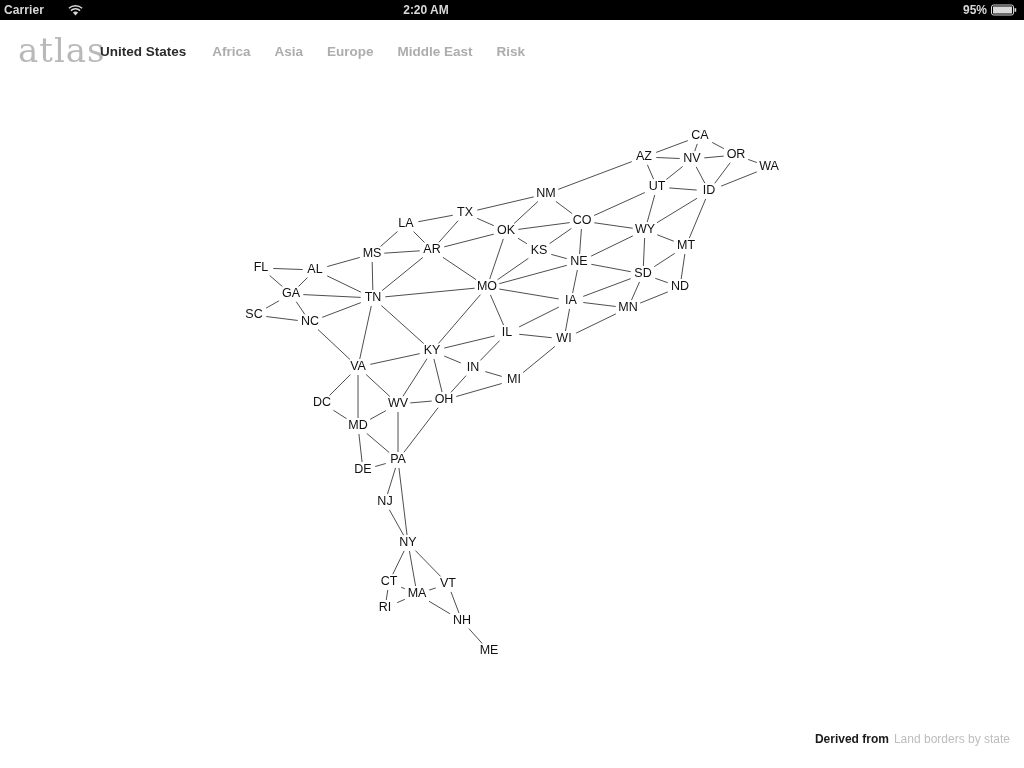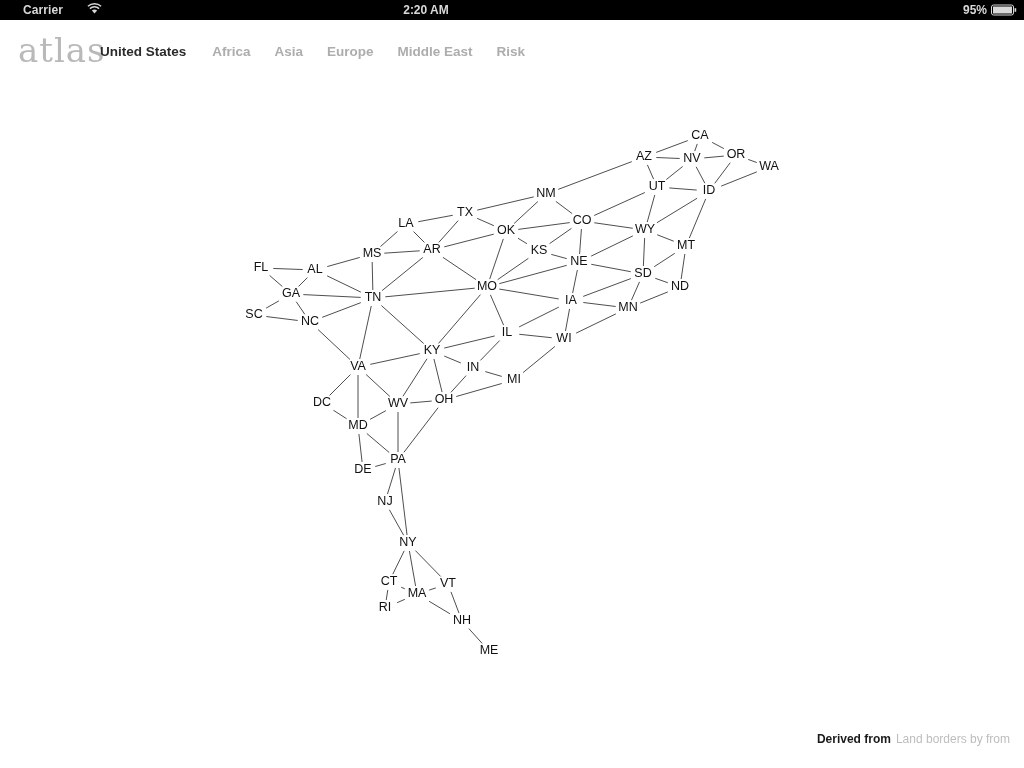--- a/index.html
+++ b/index.html
@@ -14,22 +14,22 @@
   
   #status-bar {
     position:absolute; top:0; left:0;
     width:1024px; height:20px;
     background:#000000;
     color:#cfcfcf;
     font-size:12px; font-weight:bold;
     display:flex; align-items:center;
   }
   #carrier-group {
-    position:absolute; left:23px;
-    display:flex; align-items:flex-start; gap:24px;
+    position:absolute; left:4px;
+    display:flex; align-items:flex-end; gap:24px;
   }
   #carrier-label { color:#d8d8d8; font-size:12px; font-weight:bold; letter-spacing:.1px; }
   #wifi-icon { display:block; }
   #status-time {
     position:absolute; left:0; width:852px;
     text-align:center; color:#d8d8d8;
     font-size:12px; font-weight:bold;
   }
   #battery-group {
     position:absolute; right:7px;
@@ -437,14 +437,14 @@
         <g>
           <rect x="476.20" y="560.00" width="25.60" height="18" class="graph-node-hit"></rect>
           <text x="489.00" y="569.00" class="graph-node-label" fill="#111111">ME</text>
         </g>
       </g>
   </svg>
 </div>
 
 <div id="footer-attribution">
   <span id="footer-prefix">Derived from</span>
-  <span id="footer-source">Land borders by from</span>
+  <span id="footer-source">Land borders by state</span>
 </div>
 
 </body></html>

